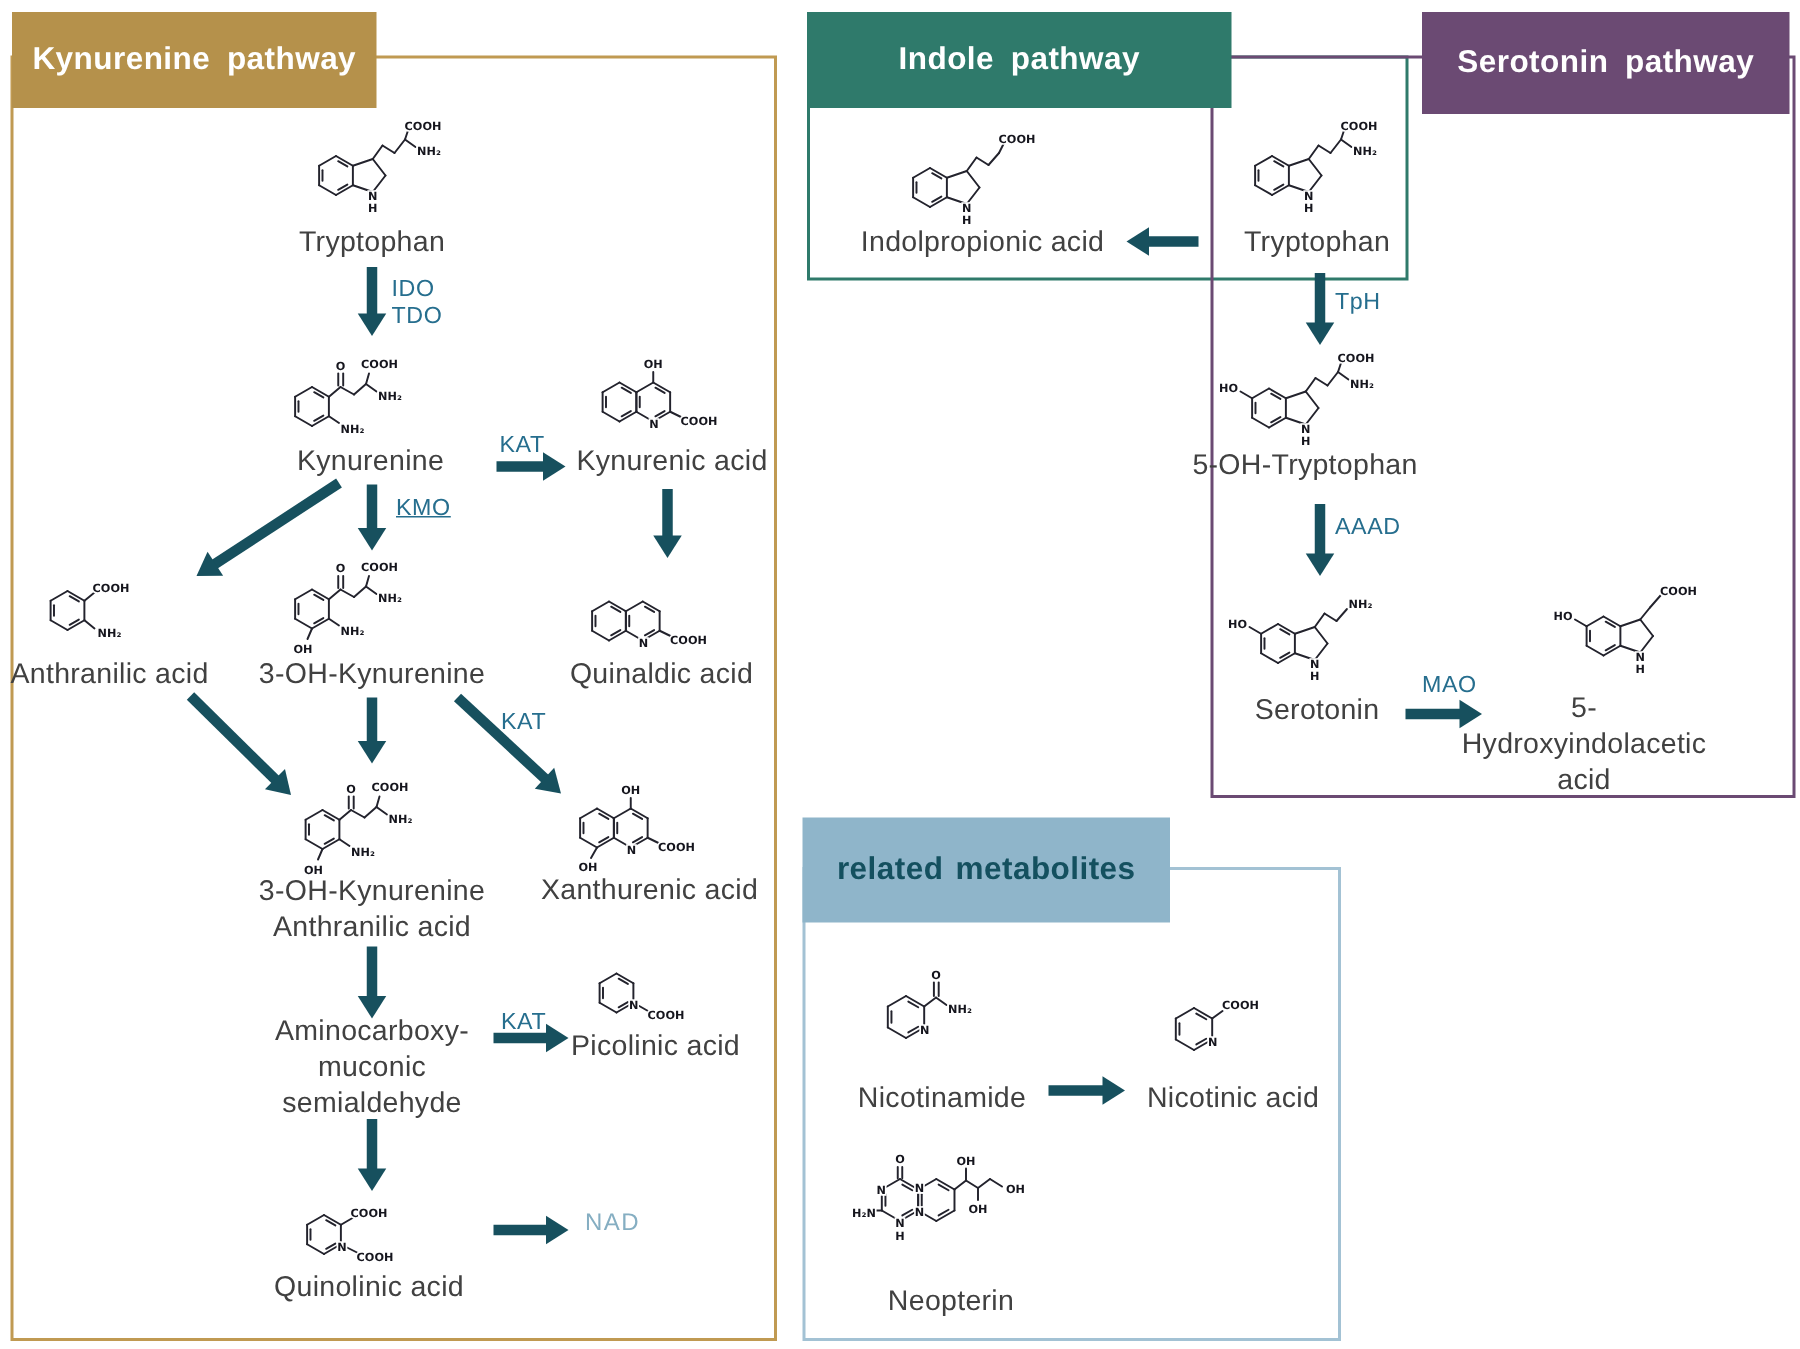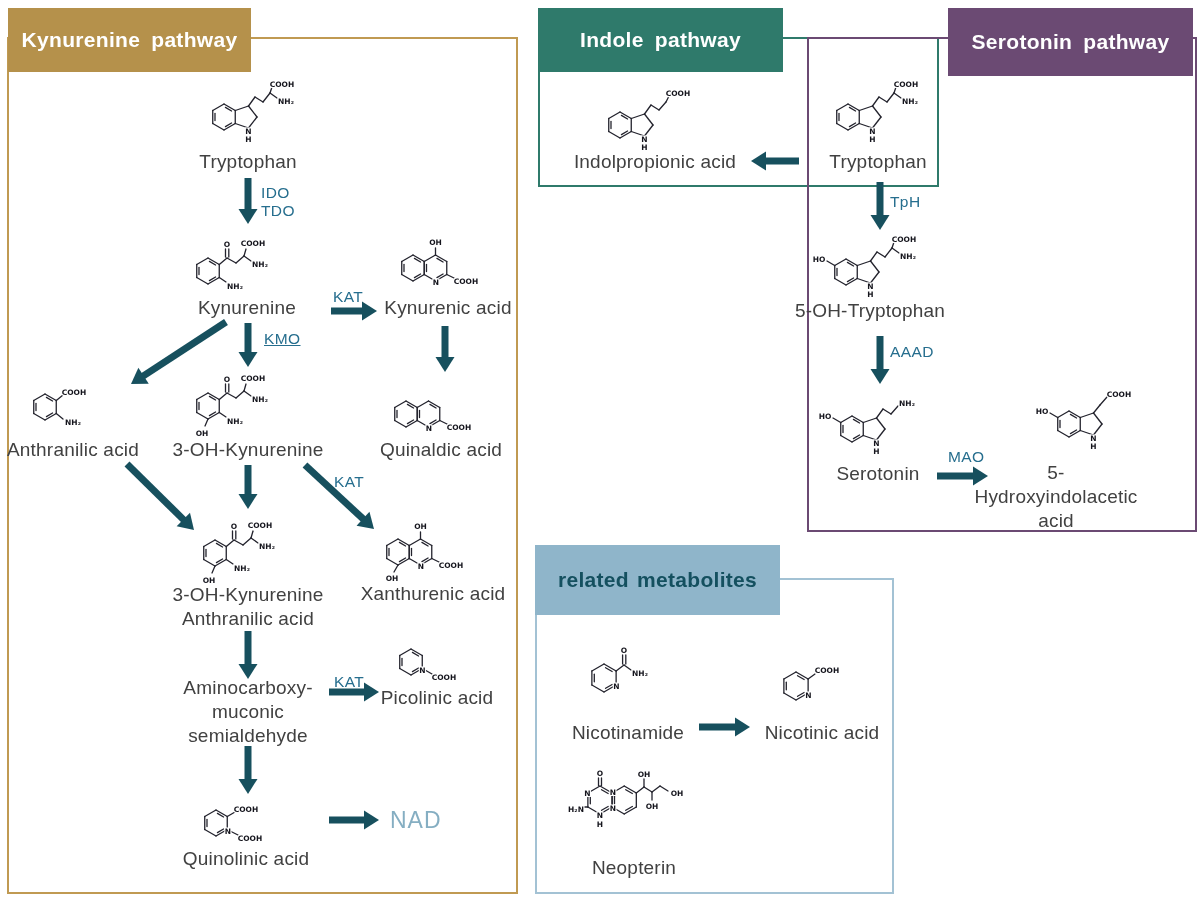--- a/index.html
+++ b/index.html
@@ -6,28 +6,28 @@
   .canvas{position:relative;width:1200px;height:899px;background:#ffffff;overflow:hidden;
           font-family:"Liberation Sans",sans-serif;}
   .pbox{position:absolute;background:transparent;}
   #box-kyn{left:7px;top:37px;width:507px;height:853px;border:2px solid #c09a52;}
   #box-indole{left:538px;top:37px;width:397px;height:146px;border:2px solid #2f7a6b;}
   #box-serotonin{left:807px;top:37px;width:386px;height:491px;border:2px solid #6b4a73;}
   #box-related{left:535px;top:578px;width:355px;height:312px;border:2px solid #a3c2d4;}
   .phead{position:absolute;display:flex;align-items:center;justify-content:center;
          font-weight:bold;font-size:21px;letter-spacing:.3px;word-spacing:5px;color:#ffffff;}
   #head-kyn{left:8px;top:8px;width:243px;height:64px;background:#b5914b;}
-  #head-indole{left:538px;top:8px;width:245px;height:64px;background:#2f7a6b;}
+  #head-indole{left:538px;top:8px;width:283px;height:64px;background:#2f7a6b;}
   #head-serotonin{left:948px;top:8px;width:245px;height:68px;background:#6b4a73;}
   #head-related{left:535px;top:545px;width:245px;height:70px;background:#8fb5ca;color:#14505f;word-spacing:2px;}
   #arrow-layer{position:absolute;left:0;top:0;width:1200px;height:899px;}
   .mol-label{position:absolute;transform:translateX(-50%);text-align:center;
              font-size:19px;line-height:24px;color:#414141;white-space:pre-line;letter-spacing:.2px;}
   .enzyme{position:absolute;font-size:15.5px;color:#266e8e;letter-spacing:.4px;}
-  .nad{position:absolute;font-size:23px;color:#85aec2;letter-spacing:1px;}
+  .nad{position:absolute;font-size:16px;color:#85aec2;letter-spacing:1px;}
   .mol{position:absolute;}
   .mol text{font-family:"DejaVu Sans",sans-serif;font-size:7.5px;font-weight:600;fill:#15151d;
             stroke:#ffffff;stroke-width:2.2px;paint-order:stroke;text-anchor:middle;}
 </style>
 </head>
 <body>
 
 <div class="canvas">
   <div class="pbox" id="box-indole"></div>
   <div class="pbox" id="box-kyn"></div>

